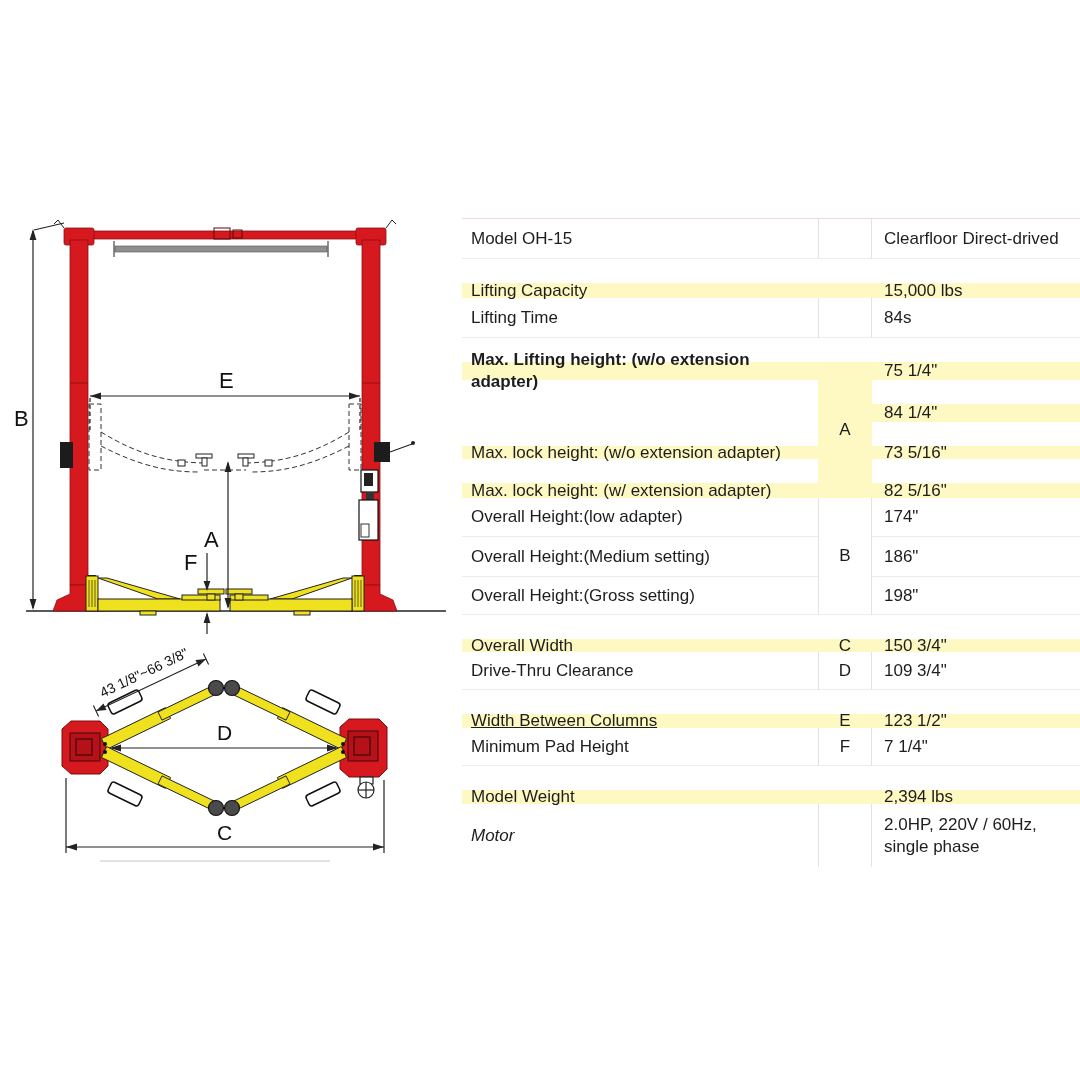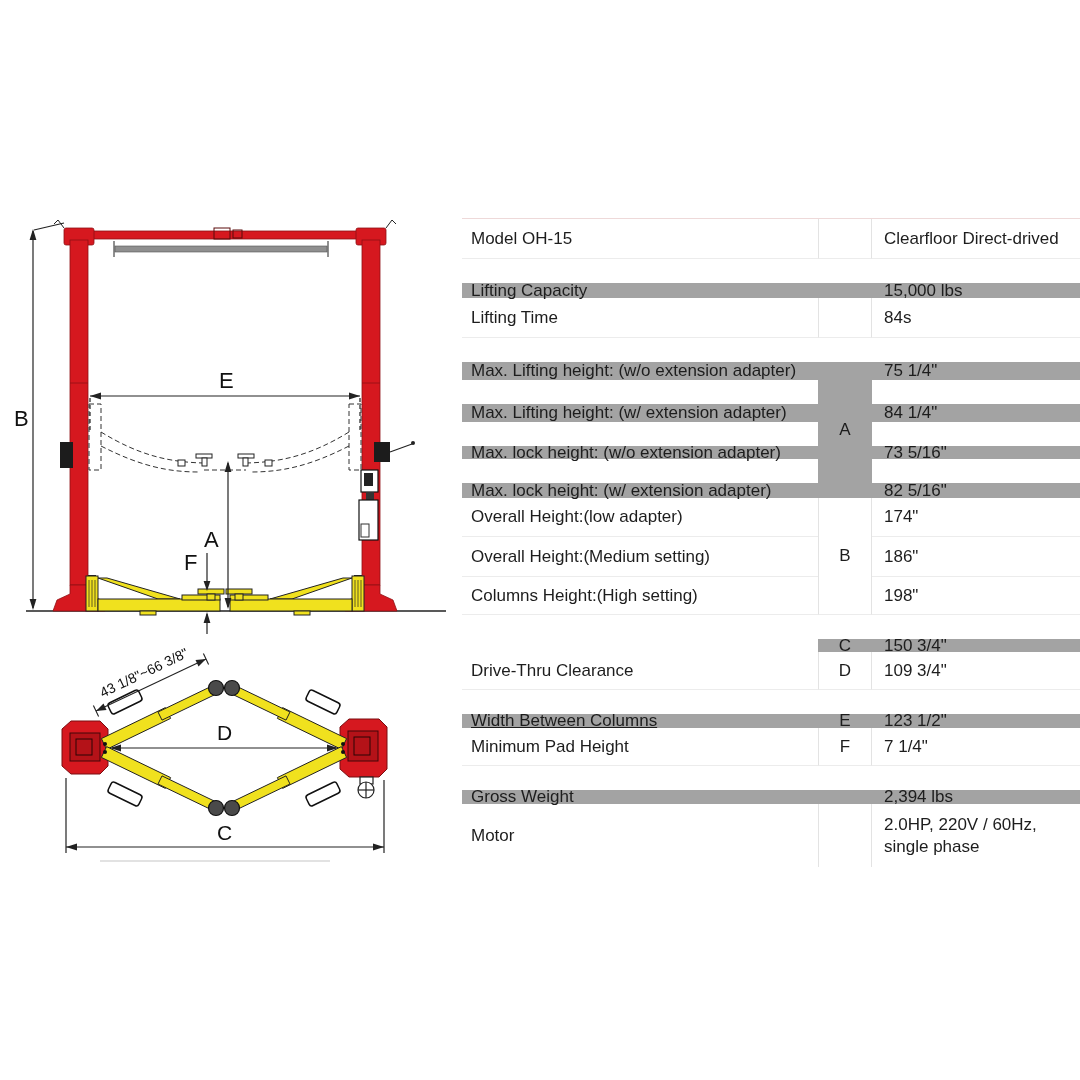--- a/index.html
+++ b/index.html
@@ -12,21 +12,21 @@
   .dim-label-top{font-size:21px;}
   .arm-range{font-size:14px;}
 
   .spec-table{position:absolute;left:462px;top:218px;width:618px;
       display:grid;grid-template-columns:356px 54px 208px;
       border-top:1px solid #eed9d9;}
   .cell{display:flex;align-items:center;font-size:17px;color:#1d1d1d;line-height:1.28;}
   .cell.label{padding-left:9px;}
   .cell.value{padding-left:12px;white-space:pre-line;}
   .cell.letter{justify-content:center;}
-  .pink{background:#a3a3a3;margin-top:24px;}
+  .pink{background:#fef9c3;margin-top:24px;}
   .white.label,.white.value{border-bottom:1px solid #ececec;}
   .white.letter{border-left:1px solid #e3e3e3;border-right:1px solid #e3e3e3;
       border-bottom:1px solid #ececec;}
 </style>
 </head>
 <body>
 
 <div class="stage">
 
   <svg class="lift-svg" width="460" height="680" viewBox="0 200 460 680">
@@ -242,49 +242,49 @@
   <div class="spec-table" style="grid-template-rows: 40px 39px 40px 42px 42px 37px 39px 39px 40px 38px 37px 38px 38px 38px 38px 63px;">
       <div class="cell label white" style="grid-area: 1 / 1;">Model OH-15</div>
       <div class="cell letter white" style="grid-area: 1 / 2;"></div>
       <div class="cell value white" style="grid-area: 1 / 3;">Clearfloor Direct-drived</div>
       <div class="cell label pink" style="grid-area: 2 / 1;">Lifting Capacity</div>
       <div class="cell letter pink" style="grid-area: 2 / 2;"></div>
       <div class="cell value pink" style="grid-area: 2 / 3;">15,000 lbs</div>
       <div class="cell label white" style="grid-area: 3 / 1;">Lifting Time</div>
       <div class="cell letter white" style="grid-area: 3 / 2;"></div>
       <div class="cell value white" style="grid-area: 3 / 3;">84s</div>
-      <div class="cell label pink" style="grid-area: 4 / 1;">Max. Lifting height: (w/o extension adapter)</div>
+      <div class="cell label pink" style="grid-area: 4 / 1; font-weight: bold;">Max. Lifting height: (w/o extension adapter)</div>
       <div class="cell letter pink" style="grid-area: 4 / 2 / span 4;">A</div>
       <div class="cell value pink" style="grid-area: 4 / 3;">75 1/4"</div>
-      <div class="cell label pink" style="grid-area: 5 / 1;">Max. Lifting height: (w/ extension adapter)</div>
       <div class="cell value pink" style="grid-area: 5 / 3;">84 1/4"</div>
       <div class="cell label pink" style="grid-area: 6 / 1;">Max. lock height: (w/o extension adapter)</div>
       <div class="cell value pink" style="grid-area: 6 / 3;">73 5/16"</div>
       <div class="cell label pink" style="grid-area: 7 / 1;">Max. lock height: (w/ extension adapter)</div>
       <div class="cell value pink" style="grid-area: 7 / 3;">82 5/16"</div>
       <div class="cell label white" style="grid-area: 8 / 1;">Overall Height:(low adapter)</div>
       <div class="cell letter white" style="grid-area: 8 / 2 / span 3;">B</div>
       <div class="cell value white" style="grid-area: 8 / 3;">174"</div>
       <div class="cell label white" style="grid-area: 9 / 1;">Overall Height:(Medium setting)</div>
       <div class="cell value white" style="grid-area: 9 / 3;">186"</div>
-      <div class="cell label white" style="grid-area: 10 / 1;">Columns Height:(High setting)</div>
+      <div class="cell label white" style="grid-area: 10 / 1;">Overall Height:(Gross setting)</div>
       <div class="cell value white" style="grid-area: 10 / 3;">198"</div>
+      <div class="cell label pink" style="grid-area: 11 / 1;">Overall Width</div>
       <div class="cell letter pink" style="grid-area: 11 / 2;">C</div>
       <div class="cell value pink" style="grid-area: 11 / 3;">150 3/4"</div>
       <div class="cell label white" style="grid-area: 12 / 1;">Drive-Thru Clearance</div>
       <div class="cell letter white" style="grid-area: 12 / 2;">D</div>
       <div class="cell value white" style="grid-area: 12 / 3;">109 3/4"</div>
       <div class="cell label pink" style="grid-area: 13 / 1; text-decoration: underline;">Width Between Columns</div>
       <div class="cell letter pink" style="grid-area: 13 / 2;">E</div>
       <div class="cell value pink" style="grid-area: 13 / 3;">123 1/2"</div>
       <div class="cell label white" style="grid-area: 14 / 1;">Minimum Pad Height</div>
       <div class="cell letter white" style="grid-area: 14 / 2;">F</div>
       <div class="cell value white" style="grid-area: 14 / 3;">7 1/4"</div>
-      <div class="cell label pink" style="grid-area: 15 / 1;">Gross Weight</div>
+      <div class="cell label pink" style="grid-area: 15 / 1;">Model Weight</div>
       <div class="cell letter pink" style="grid-area: 15 / 2;"></div>
       <div class="cell value pink" style="grid-area: 15 / 3;">2,394 lbs</div>
-      <div class="cell label white" style="grid-area: 16 / 1; border-bottom: none;">Motor</div>
+      <div class="cell label white" style="grid-area: 16 / 1; border-bottom: none; font-style: italic;">Motor</div>
       <div class="cell letter white" style="grid-area: 16 / 2; border-bottom: none;"></div>
       <div class="cell value white" style="grid-area: 16 / 3; border-bottom: none;">2.0HP, 220V / 60Hz,
 single phase</div>
     </div>
 
 </div>
 
 </body></html>

